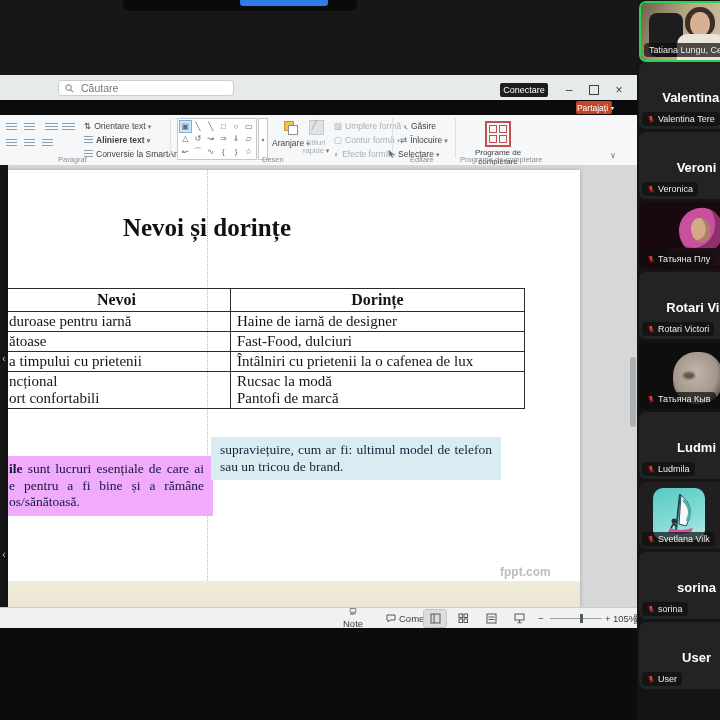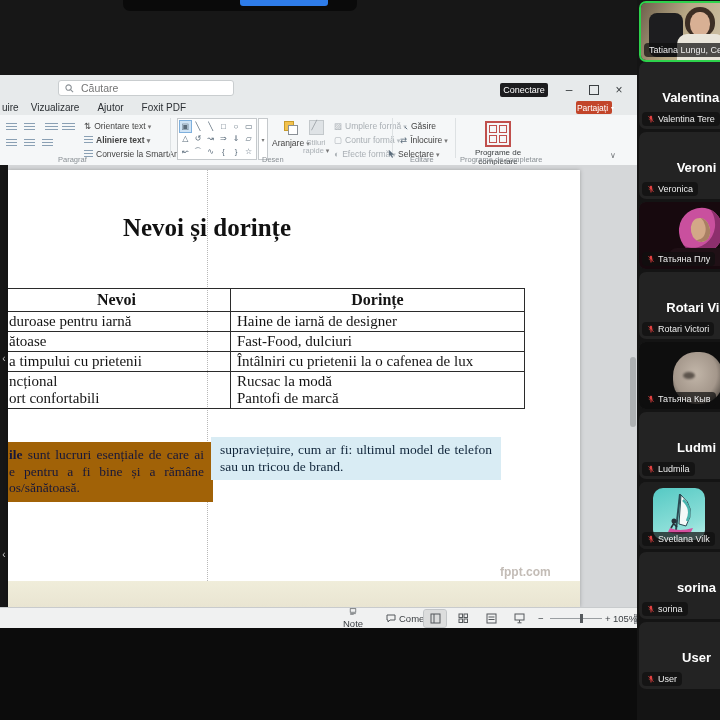--- a/index.html
+++ b/index.html
@@ -56,21 +56,21 @@
   .dark-strip{left:0;top:165px;width:8px;height:442px;background:#161616;}
   .slide{left:8px;top:170px;width:572px;height:437px;background:#fff;overflow:hidden;
          font-family:"Liberation Serif",serif;box-shadow:0 0 4px rgba(0,0,0,.25);}
   .guide{position:absolute;left:199px;top:0;width:0;height:437px;border-left:1px dotted #b8b8b8;}
   .slide-title{position:absolute;left:0;top:44px;width:398px;text-align:center;font-size:25px;font-weight:bold;color:#111;}
   table.slide-table{position:absolute;left:-6px;top:118px;width:496px;border-collapse:collapse;table-layout:fixed;}
   table.slide-table td,table.slide-table th{border:1px solid #2b2b2b;font-size:15px;color:#141414;
        padding:1px 6px;text-align:left;font-weight:normal;vertical-align:middle;font-family:"Liberation Serif",serif;}
   table.slide-table th{font-weight:bold;text-align:center;font-size:16px;height:20px;}
   .note-box{position:absolute;font-size:13.5px;color:#17173a;line-height:16.5px;padding:5px 9px;box-sizing:border-box;}
-  .note-left{left:-8px;top:272px;width:213px;background:#a16207;}
+  .note-left{left:-8px;top:286px;width:213px;background:#f0abfc;}
   .note-right{left:203px;top:267px;width:290px;background:#d9ecf4;color:#10253a;}
   .jline{text-align:justify;text-align-last:justify;}
   .watermark{position:absolute;left:492px;top:395px;font-size:12px;font-weight:bold;color:#c3bcb6;
              font-family:"Liberation Sans",sans-serif;}
   .beige-strip{position:absolute;left:0;top:411px;width:572px;height:26px;
                background:linear-gradient(#f0edda,#e9e5d2);}
   .edge-arrow{color:#c9c9c9;font-size:10px;width:8px;text-align:center;}
   .vscroll{left:630px;top:357px;width:6px;height:70px;background:#aeb1b3;border-radius:3px;}
 
   .statusbar{left:0;top:607px;width:637px;height:21px;background:#f0f1f1;border-top:1px solid #c8cbcd;
@@ -129,26 +129,20 @@
       </svg>
     <input placeholder="Căutare" style="">
   </div>
   <div class="abs connect-btn">Conectare</div>
   <div class="abs winbtn" style="left:560px;">–</div>
   <div class="abs winbtn" style="left:585px;">
       <span class="maxbox"></span>
     </div>
   <div class="abs winbtn" style="left:610px;">×</div>
 
-  <div class="abs menubar" style="padding-left:2px;">
-    <span class="menu-item" style="margin-right:12px;">uire</span>
-    <span class="menu-item">Vizualizare</span>
-    <span class="menu-item">Ajutor</span>
-    <span class="menu-item">Foxit PDF</span>
-  </div>
   <div class="abs share-btn">
     <svg width="7" height="7" viewBox="0 0 10 10">
         <path d="M5 1v5M3 3l2-2 2 2" stroke="#fff" stroke-width="1.2" fill="none"></path>
         <path d="M2 6v3h6V6" stroke="#fff" stroke-width="1.1" fill="none"></path>
       </svg>
     <span>Partajați</span>
     <span style="font-size:6px;">▾</span>
   </div>
 
   <div class="abs ribbon">

